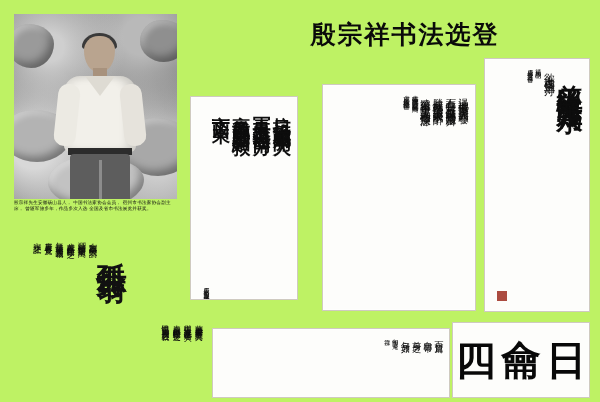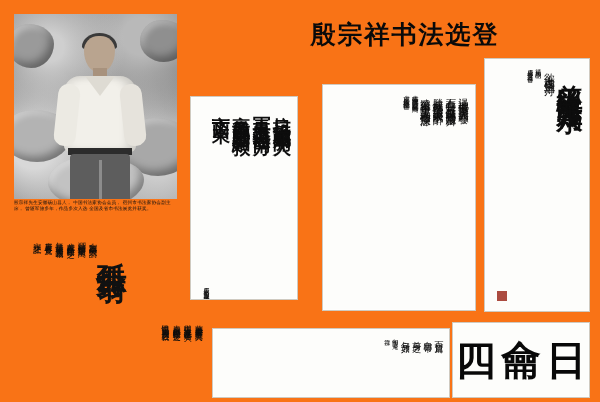--- a/index.html
+++ b/index.html
@@ -7,21 +7,21 @@
     padding: 0;
     background: #ffffff;
   }
   body {
     font-family: "DejaVu Sans", sans-serif;
   }
   #page {
     position: relative;
     width: 600px;
     height: 402px;
-    background: #f97316;
+    background: #bef264;
     overflow: hidden;
   }
 
   
   .page-title {
     position: absolute;
     left: 255px;
     top: 18px;
     width: 300px;
     text-align: center;

